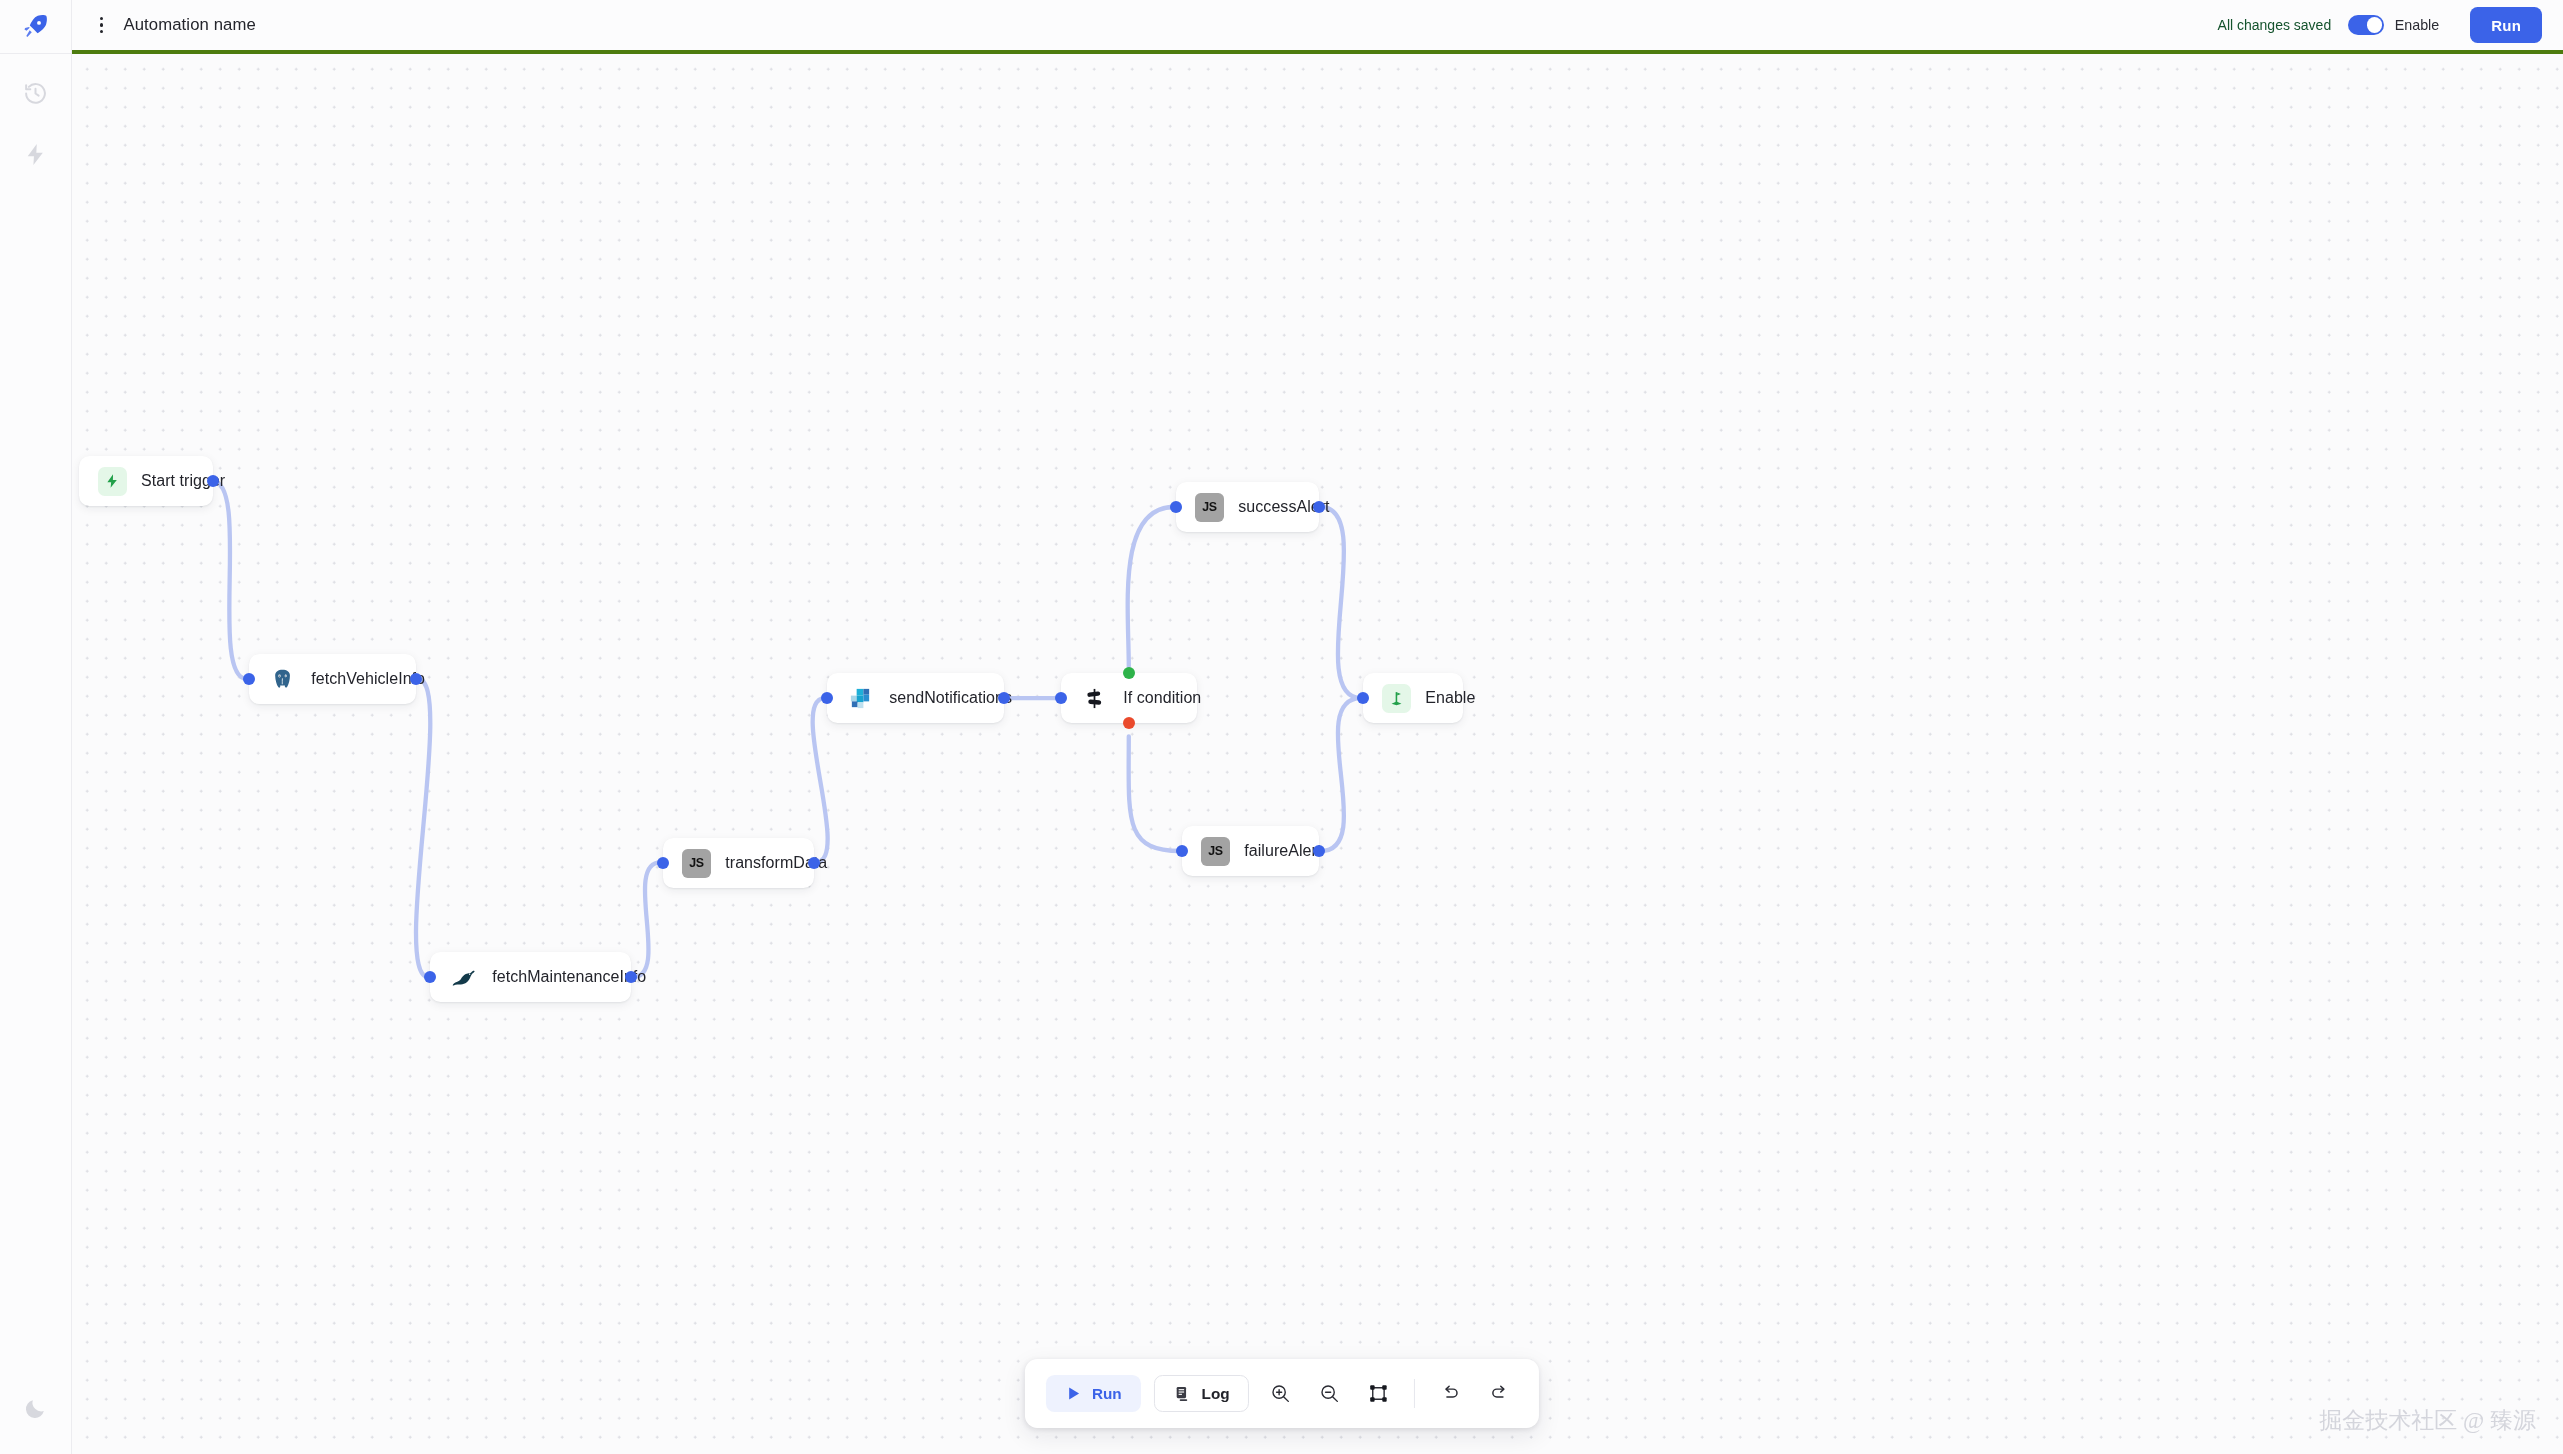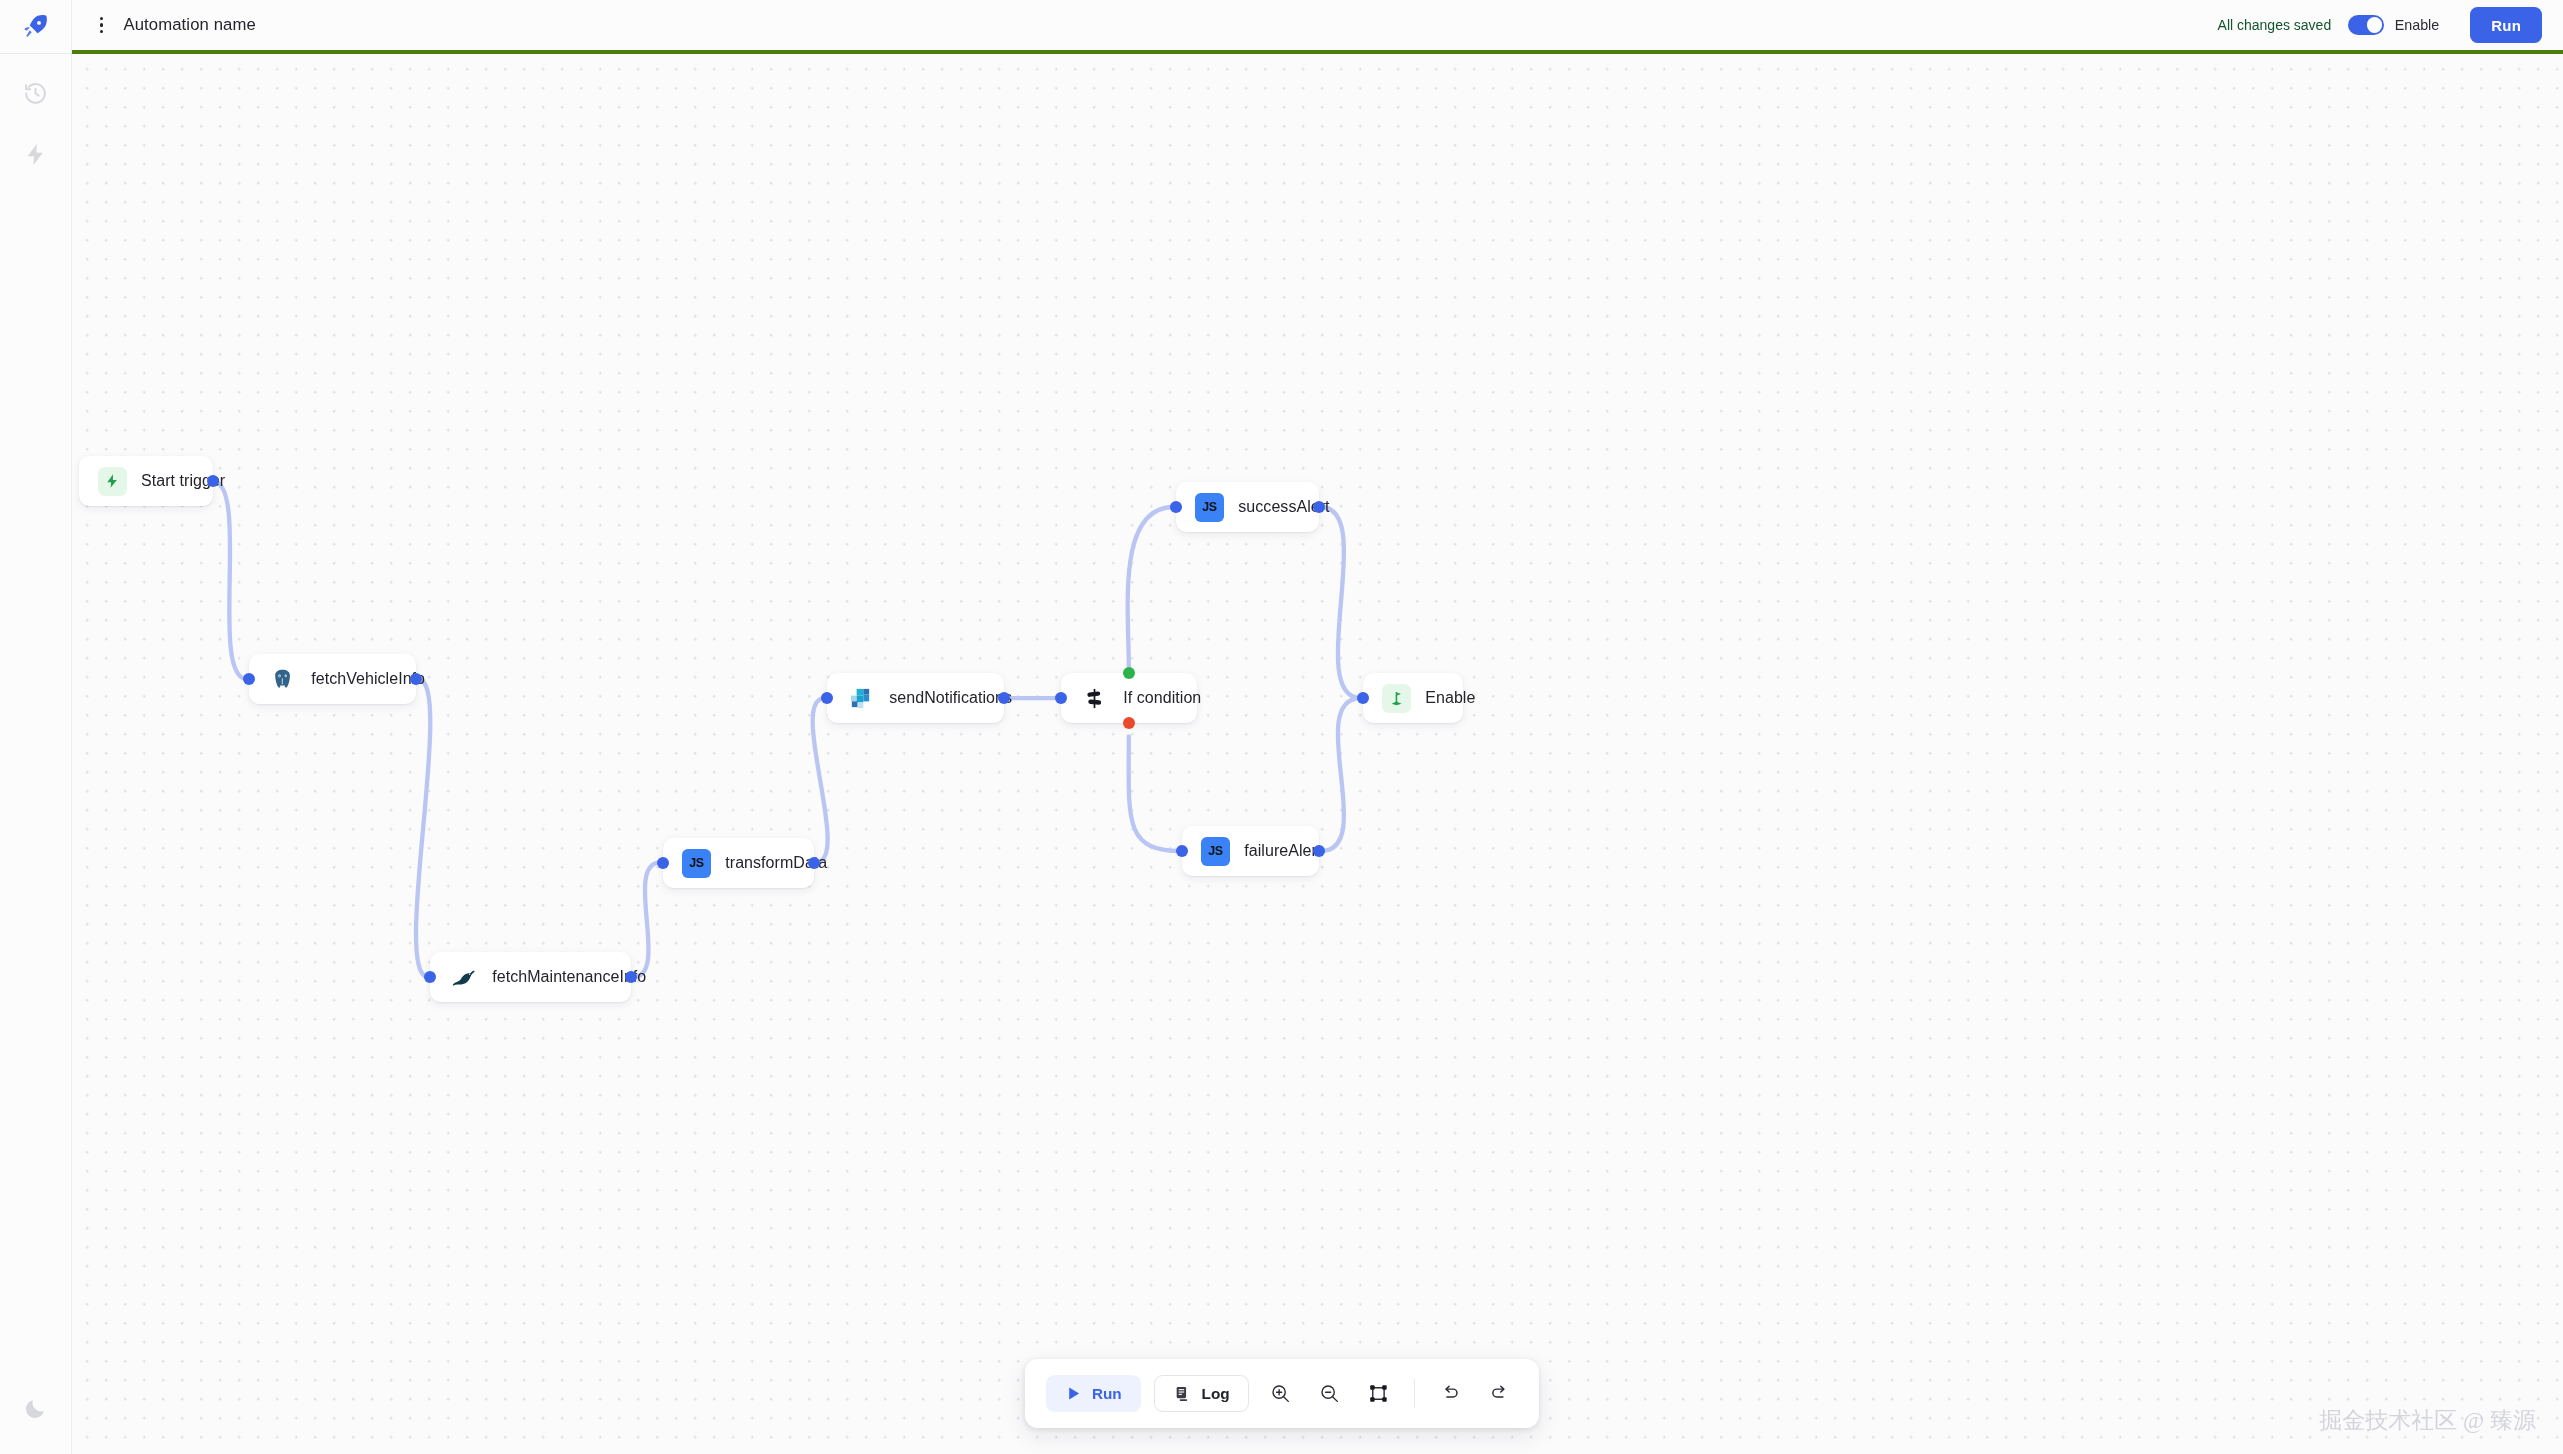--- a/index.html
+++ b/index.html
@@ -83,21 +83,21 @@
   }
   .node .ico {
     width: 29px; height: 29px; border-radius: 6.7px; flex: none;
     display: flex; align-items: center; justify-content: center; overflow: hidden;
   }
   .node .label {
     font-size: 16px; color: #23242b; margin-left: 14.3px;
     white-space: nowrap; letter-spacing: 0.05px;
   }
   .ico.green-bg { background: #e4f7e8; }
-  .ico.js-bg { background: #3b82f6; border-radius: 5.7px; }
+  .ico.js-bg { background: #a3a3a3; border-radius: 5.7px; }
   .js-text { font: bold 12.4px "Liberation Sans", sans-serif; color: #111; letter-spacing: -0.3px; }
 
   
   .port {
     position: absolute; width: 12.4px; height: 12.4px; border-radius: 50%;
     background: #3b63e8; z-index: 14;
   }
   .port.green { background: #2eb34a; }
   .port.red { background: #ea4a2c; }
 

